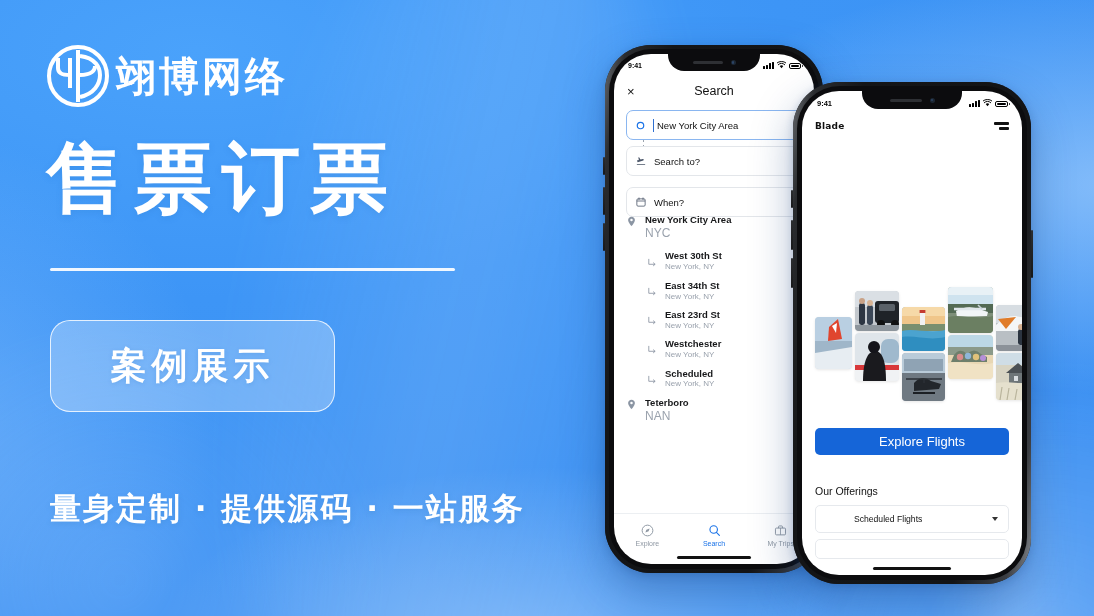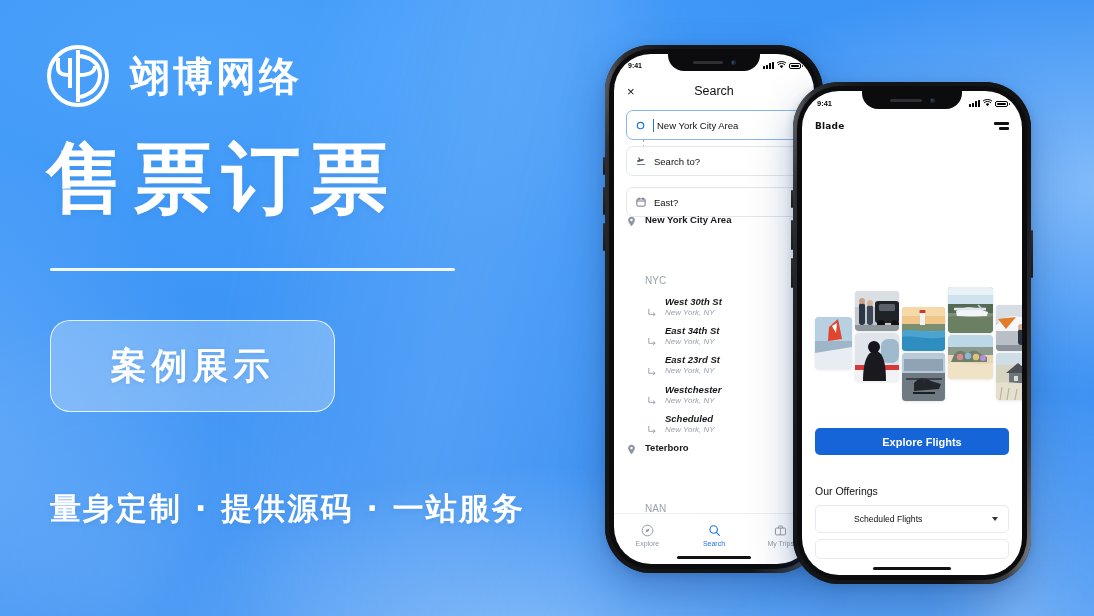--- a/index.html
+++ b/index.html
@@ -42,21 +42,21 @@
          background:radial-gradient(circle, rgba(255,255,255,.28) 0%, rgba(255,255,255,0) 68%); filter:blur(20px); opacity:.9;}
   .sw6 { width:420px; height:900px; left:250px; top:-120px;
          background:linear-gradient(95deg, rgba(255,255,255,0) 0%, rgba(255,255,255,.30) 50%, rgba(255,255,255,0) 100%);
          border-radius:50%; transform:rotate(8deg); filter:blur(30px); }
   .sw7 { width:600px; height:500px; left:-180px; top:330px;
          background:radial-gradient(circle, rgba(170,210,255,.55) 0%, rgba(170,210,255,0) 70%); filter:blur(18px); }
 
   
   .left { position:absolute; left:0; top:0; width:600px; height:616px; }
 
-  .brand-row { position:absolute; left:46px; top:44px; display:flex; align-items:center; gap:20px; }
+  .brand-row { position:absolute; left:46px; top:44px; display:flex; align-items:center; gap:6px; }
   .logo-mark { width:64px; height:64px; flex:0 0 64px; }
   .brand-name {
     font-size:40px; font-weight:700; color:#fff; letter-spacing:3px;
     font-family:"DejaVu Sans","Liberation Sans",sans-serif; line-height:1;
   }
 
   .headline {
     position:absolute; left:46px; top:138px;
     font-size:78px; font-weight:700; color:#fff; letter-spacing:10px;
     line-height:1.05;
@@ -155,22 +155,22 @@
   .field.active .ftxt { padding-left:4px; }
   .dash-link { position:absolute; left:17px; top:30px; width:1px; height:14px;
                background:repeating-linear-gradient(180deg,#9aa3ae 0 2.5px, transparent 2.5px 5px); }
   .gap-6 { height:6px; }
   .gap-11 { height:11px; }
 
   .p1-list { position:absolute; left:0; right:0; top:160px; }
   .loc-group { padding:0 12px; }
   .loc-main { display:flex; align-items:flex-start; gap:8px; margin-bottom:9px; }
   .loc-main .nm { font-size:9.5px; font-weight:700; color:#17181a; line-height:1.25; }
-  .loc-main .sb { font-size:10px; color:#9aa2ad; line-height:1.3;margin-top:48px; }
-  .loc-sub { display:flex; align-items:flex-end; gap:8px; margin:0 0 7px 21px;font-style:italic; }
+  .loc-main .sb { font-size:12px; color:#9aa2ad; line-height:1.3; }
+  .loc-sub { display:flex; align-items:center; gap:8px; margin:0 0 7px 21px; }
   .loc-sub .nm { font-size:9.5px; font-weight:700; color:#17181a; line-height:1.25; }
   .loc-sub .sb { font-size:8px; color:#9aa2ad; line-height:1.3; }
 
   .p1-tabs {
     position:absolute; left:0; right:0; bottom:11px; height:40px;
     border-top:1px solid #eceff2; display:flex; align-items:center; padding-top:3px;
   }
   .tab { flex:1; display:flex; flex-direction:column; align-items:center; gap:3px; }
   .tab .tl { font-size:7px; color:#8f98a3; }
   .tab.sel .tl { color:#1a73e8; }
@@ -201,21 +201,21 @@
   .p2-p { position:absolute; left:13px; right:14px; top:118px;
           font-size:8.2px; color:#7f8ba0; line-height:1.62; }
 
   .collage { position:absolute; left:11px; right:11px; top:196px; height:120px; }
   .ph { position:absolute; border-radius:4px; overflow:hidden; box-shadow:0 1px 3px rgba(0,0,0,.10); }
 
   .cta {
     position:absolute; left:13px; right:13px; top:337px; height:27px;
     background:#1565d8; border-radius:5px; display:flex; align-items:center; justify-content:center;
   }
-  .cta span { color:#fff; font-size:11px; font-weight:700;padding-left:20px; }
+  .cta span { color:#fff; font-size:13px; font-weight:400;padding-left:20px; }
 
   .offer-t { position:absolute; left:13px; top:394px; font-size:10.5px; color:#111; font-weight:400; }
   .sel-box {
     position:absolute; left:13px; right:13px; top:414px; height:28px;
     border:1px solid #e6e9ed; border-radius:5px; background:#fff;
     display:flex; align-items:center; padding:0 10px; justify-content:space-between;
   }
   .sel-box .sv { font-size:8.6px; color:#111;margin-left:28px; }
   .sel-box .cv { width:0;height:0;border-left:3.5px solid transparent;border-right:3.5px solid transparent;border-top:4.5px solid #333; }
   .sel-box2 {
@@ -318,21 +318,21 @@
           </svg>
           <span class="ftxt">Search to?</span>
         </div>
         <div class="gap-11"></div>
         <div class="field">
           <svg width="10" height="10" viewBox="0 0 14 14">
             <rect x="1.2" y="2.6" width="11.6" height="10.2" rx="1.6" fill="none" stroke="#4a5568" stroke-width="1.1"></rect>
             <path d="M1.2 5.6 H12.8" stroke="#4a5568" stroke-width="1.1"></path>
             <path d="M4.2 1.3 V3.6 M9.8 1.3 V3.6" stroke="#4a5568" stroke-width="1.1" stroke-linecap="round"></path>
           </svg>
-          <span class="ftxt">East?</span>
+          <span class="ftxt">When?</span>
         </div>
       </div>
 
       <div class="p1-list">
         <div class="loc-group">
           <div class="loc-main">
             <svg width="11" height="11" viewBox="0 0 14 14" style="margin-top:2px;flex:0 0 11px">
               <path d="M7 .9c-2.4 0-4.3 1.9-4.3 4.3 0 3.2 4.3 7.9 4.3 7.9s4.3-4.7 4.3-7.9C11.3 2.8 9.4.9 7 .9z" fill="#8b95a3"></path>
               <circle cx="7" cy="5.2" r="1.6" fill="#fff"></circle>
             </svg>

